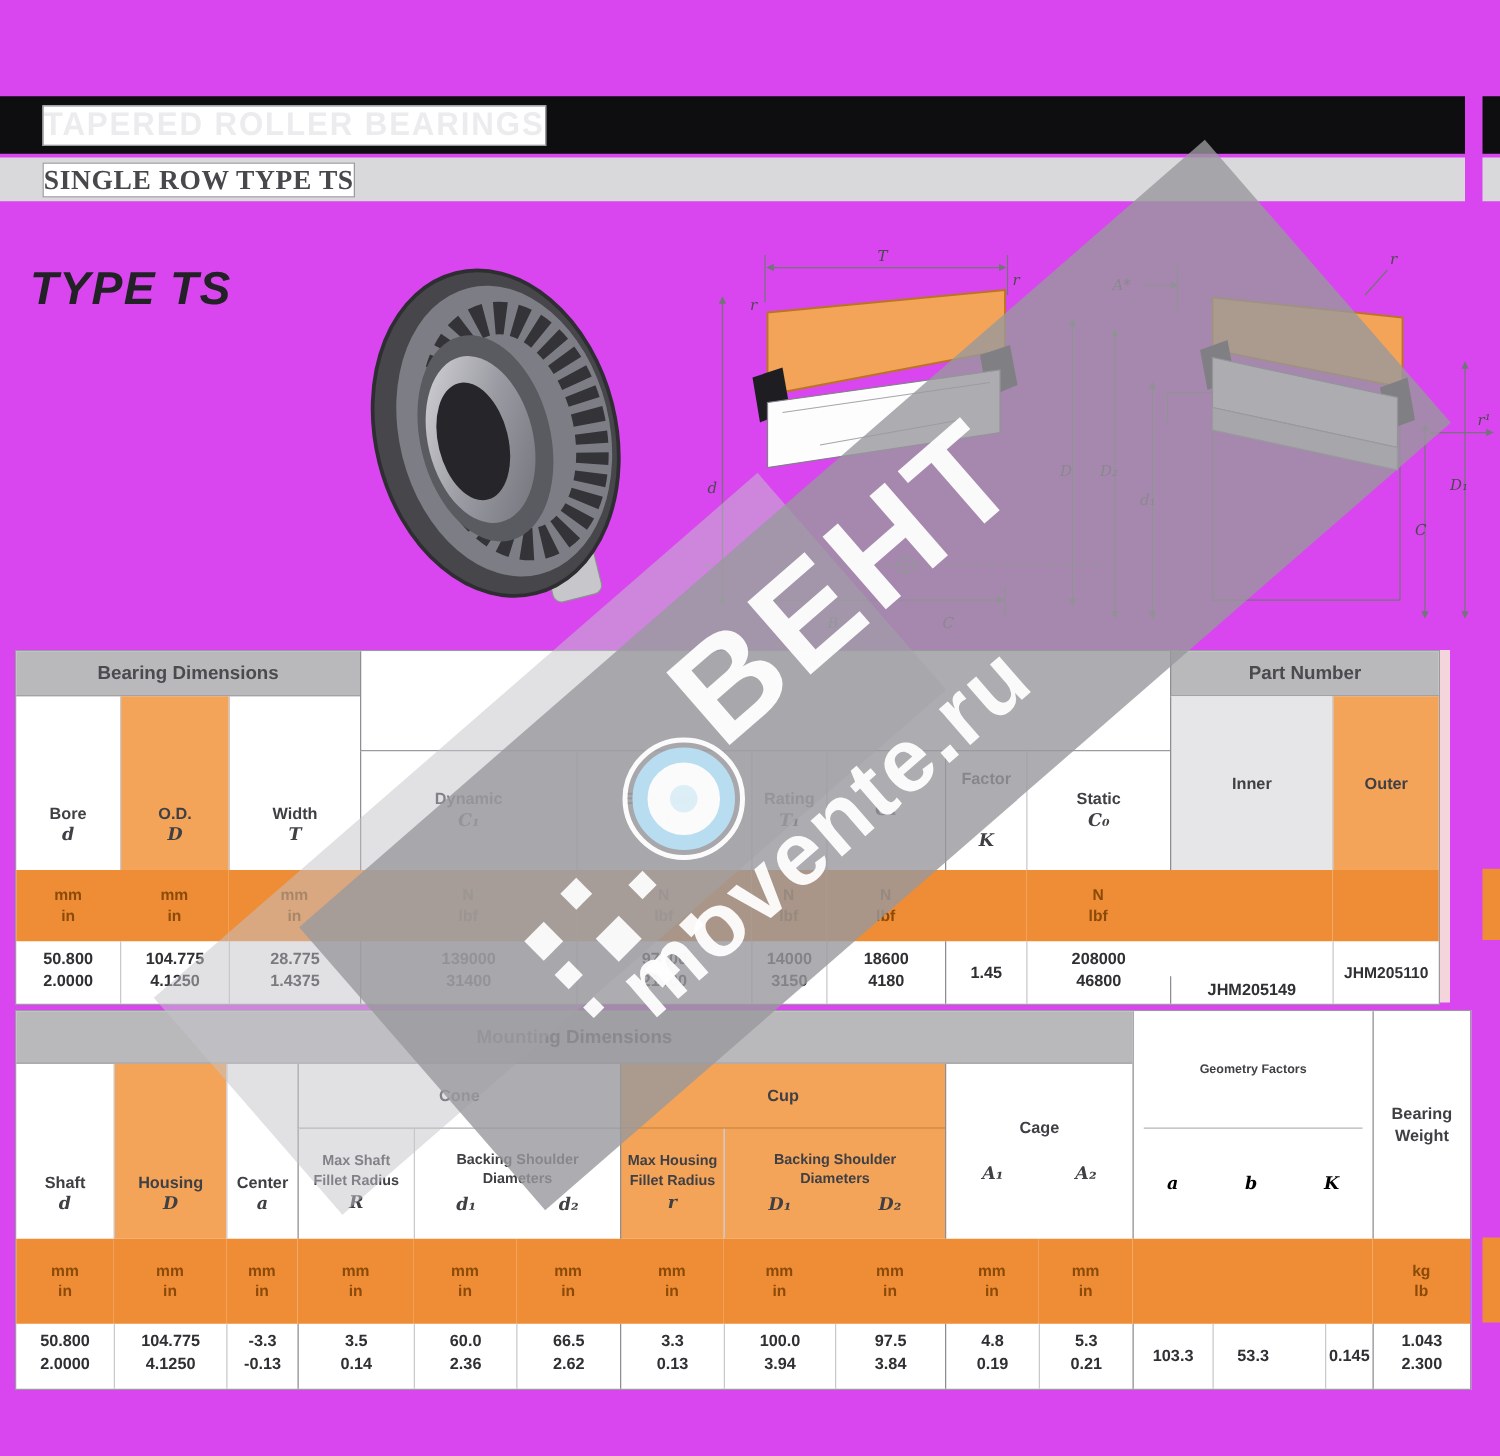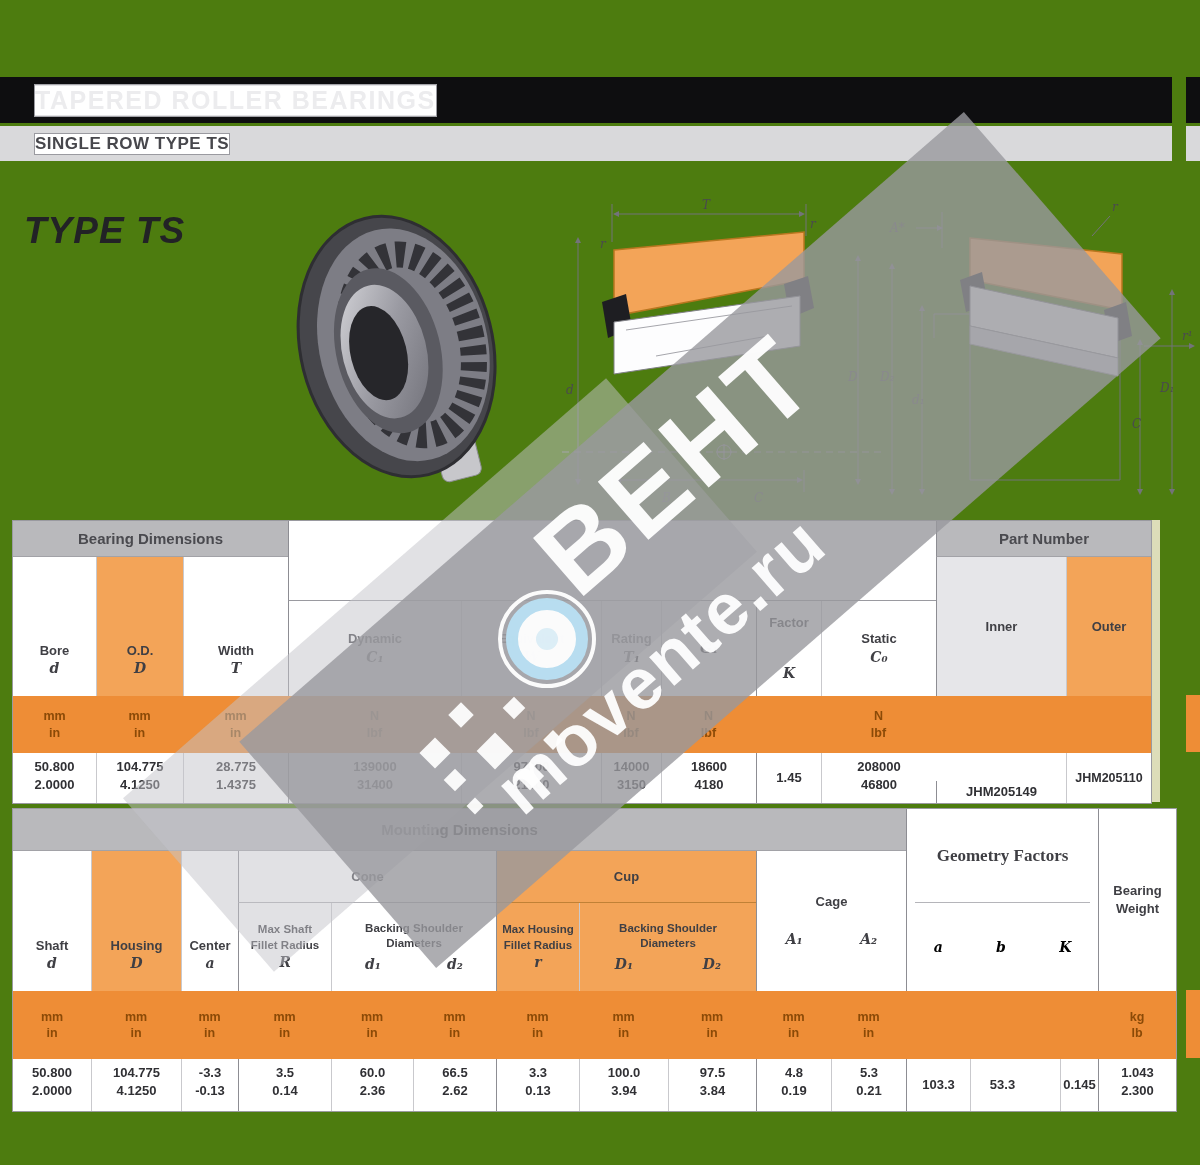--- a/index.html
+++ b/index.html
@@ -8,29 +8,29 @@
     --gh:#b9b9bc;          
     --inner:#e6e6e9;       
     --bdr:#9a9aa0;
     --bl:#c9c9cd;
     --bls:#8d8d93;
     --txt:#303034;
     --htxt:#3f3f44;
     --utxt:#8b4a07;
   }
   html,body{margin:0;padding:0;background:#fff;}
-  .page{position:relative;width:1200px;height:1165px;background:#4d7c0f;overflow:hidden;
+  .page{position:relative;width:1200px;height:1165px;background:#d946ef;overflow:hidden;
         font-family:"Liberation Sans",sans-serif;}
   .abs{position:absolute;}
 
   
   .bar-black{left:0;top:77px;width:1172px;height:46px;background:#0e0e10;display:flex;align-items:center;}
   .bar-black .t{color:#ececee;font-size:25px;font-weight:bold;letter-spacing:1.5px;margin-left:34px;transform:scaleY(1.05);}
   .bar-gray{left:0;top:126px;width:1172px;height:35px;background:#d9d9db;display:flex;align-items:center;}
-  .bar-gray .t{color:#47474c;font-size:17px;font-weight:bold;letter-spacing:.5px;margin-left:34px;}
+  .bar-gray .t{color:#47474c;font-size:22px;font-weight:bold;letter-spacing:.5px;margin-left:34px;font-family:Liberation Serif, serif;}
   .sliver{width:14px;left:1186px;}
   .type-ts{left:24px;top:210px;font-size:37px;font-weight:bold;font-style:italic;color:#222226;letter-spacing:1px;}
 
   
   .t{position:absolute;display:grid;background:#fff;border:1px solid var(--bdr);}
   .c{display:flex;flex-direction:column;align-items:center;justify-content:center;text-align:center;}
   .bl{border-left:1px solid var(--bl);}
   .bls{border-left:1px solid var(--bls);}
   .gh{background:var(--gh);display:flex;align-items:center;justify-content:center;
       font-size:15px;font-weight:bold;color:#4a4a4f;border-bottom:1px solid #a2a2a7;}
@@ -39,22 +39,22 @@
   .hlow{justify-content:flex-end;padding-bottom:18px;}
   .letter{font-family:"DejaVu Serif",serif;font-style:italic;font-weight:bold;font-size:14px;}
   .small{font-size:11.5px;}
   .orange{background:var(--oh);}
   .innerbg{background:var(--inner);}
   .ucell{background:var(--ou);color:var(--utxt);font-weight:bold;font-size:12.5px;line-height:1.3;}
   .dcell{font-size:13px;font-weight:bold;color:var(--txt);line-height:1.35;justify-content:flex-start;padding-top:5px;}
   .dmid{justify-content:center;padding-top:0;}
   .letters-row{display:flex;justify-content:space-around;width:100%;margin-top:3px;}
   .geo{background:#fff;display:flex;flex-direction:column;}
-  .geo-title{flex:1;display:flex;align-items:center;justify-content:center;font-size:17px;font-weight:bold;
-             color:var(--htxt);border-bottom:1px solid #b5b5ba;margin:0 8px;font-family:Liberation Serif, serif;}
+  .geo-title{flex:1;display:flex;align-items:center;justify-content:center;font-size:10px;font-weight:bold;
+             color:var(--htxt);border-bottom:1px solid #b5b5ba;margin:0 8px;}
   .geo-letters{height:88px;display:flex;align-items:center;justify-content:space-around;}
   .wcell{background:#fff;}
   .strip{left:1152px;top:520px;width:8px;height:282px;background:#f7efd7;opacity:.85;}
 
   
   .wm{pointer-events:none;}
   .wm-band{left:220px;top:390px;width:960px;height:300px;background:rgba(152,152,158,.8);transform:rotate(-41deg);}
   .wm-band2{left:120px;top:560px;width:640px;height:230px;background:rgba(196,196,201,.5);transform:rotate(-41deg);}
   .wm-vent{left:415px;top:390px;width:520px;height:150px;transform:rotate(-41deg);
            display:flex;align-items:center;justify-content:center;

